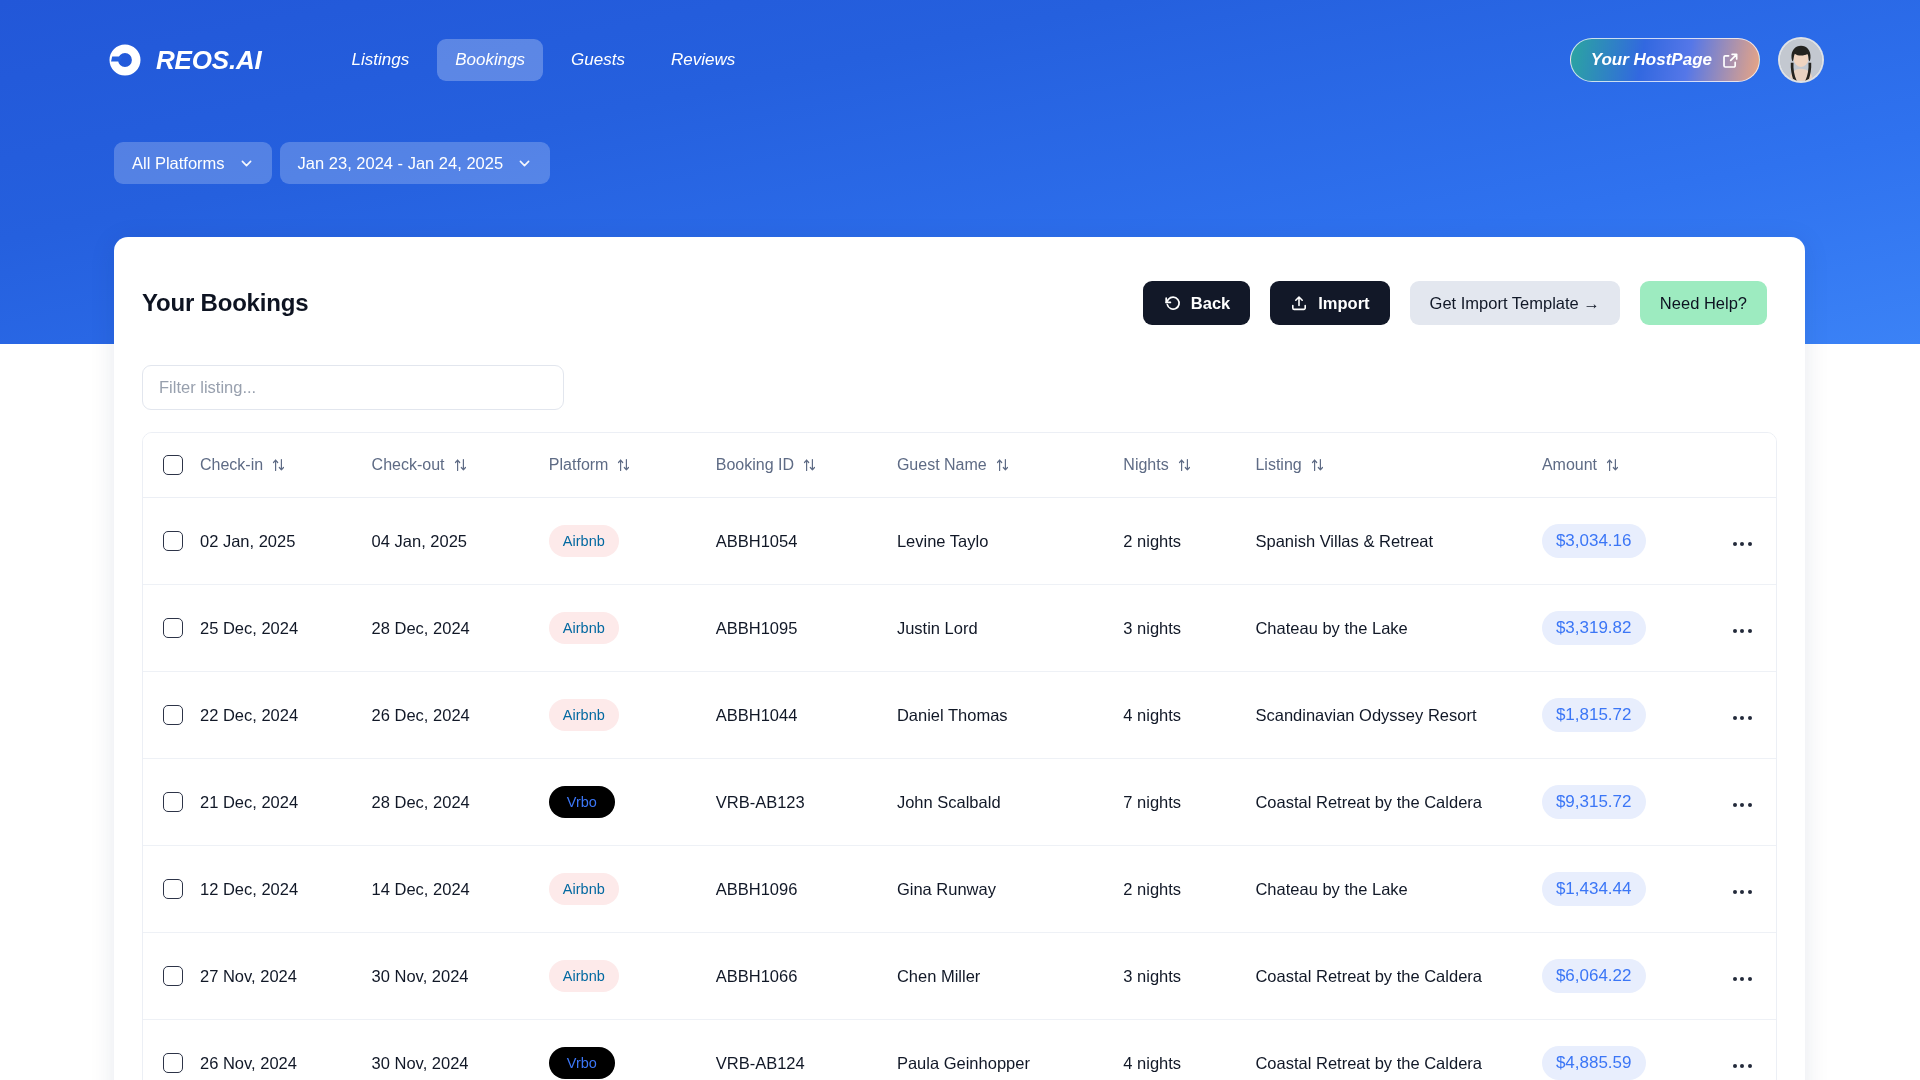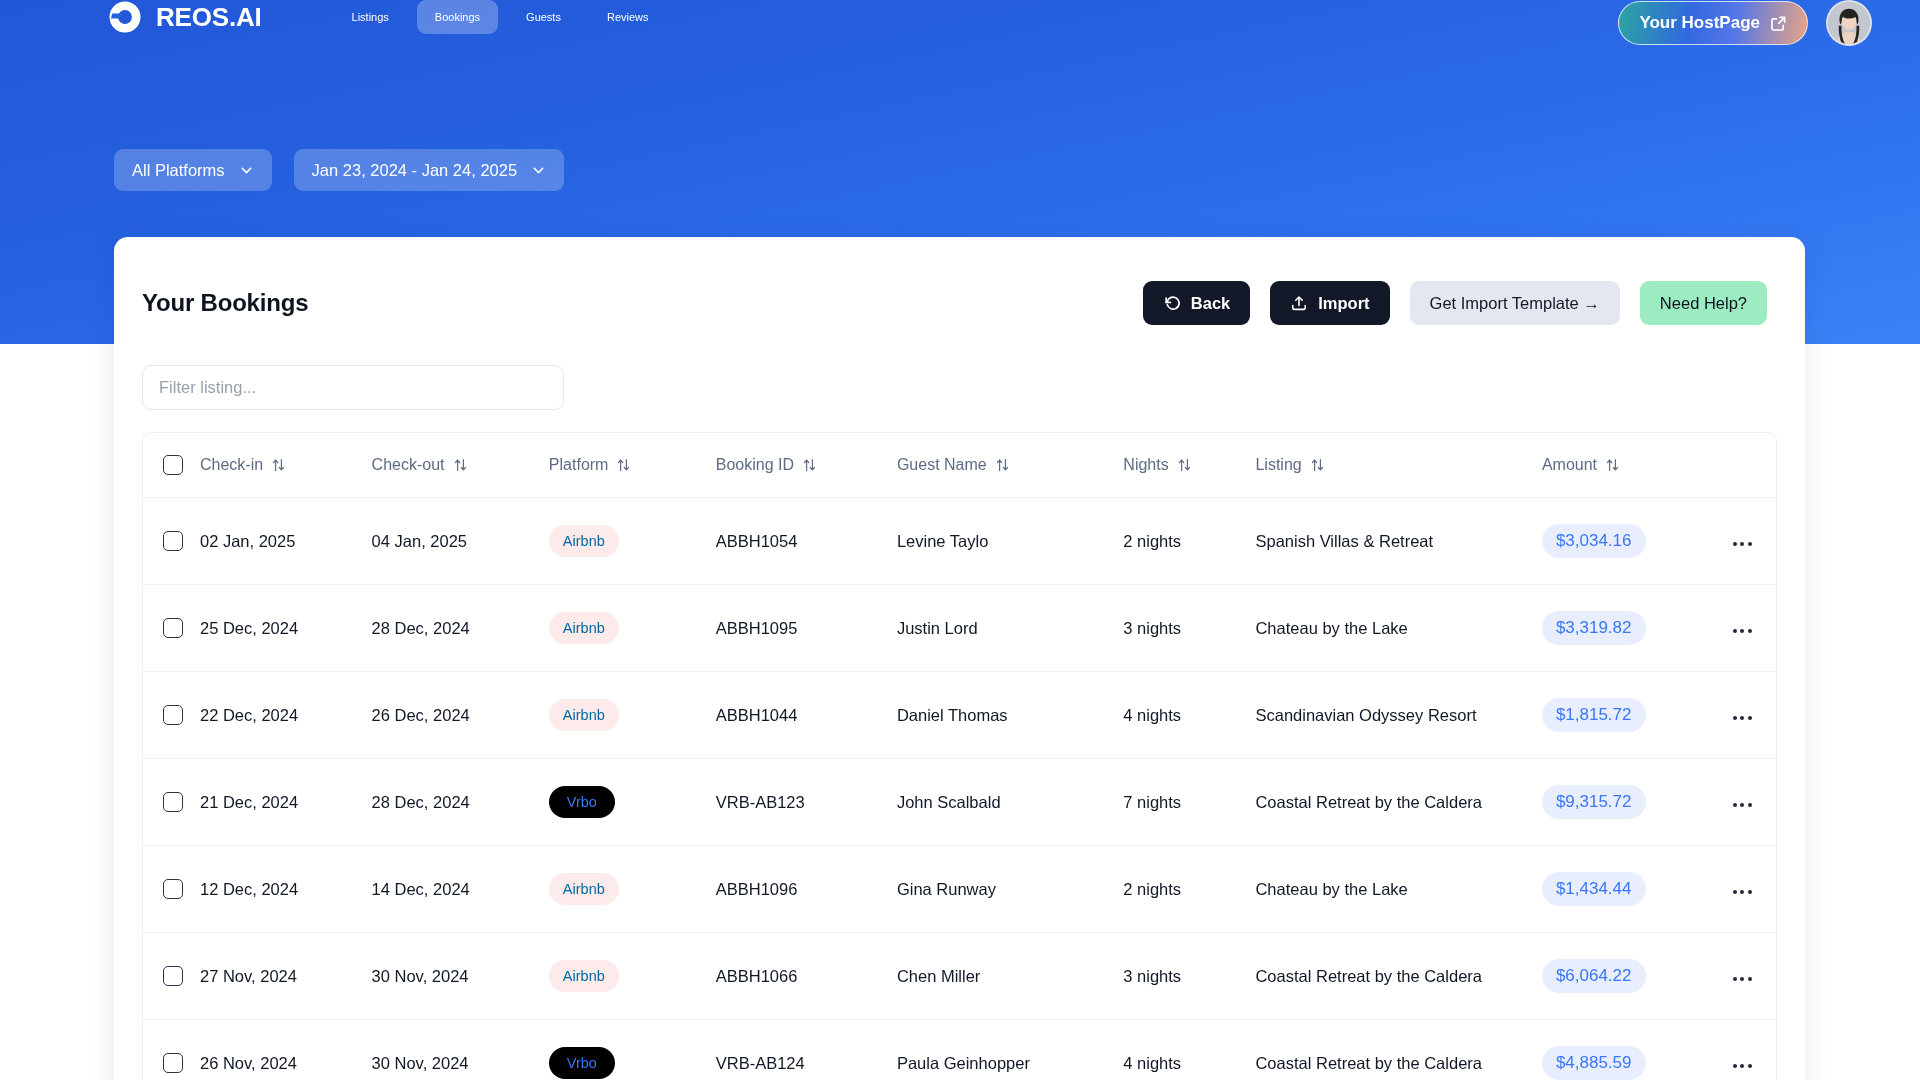--- a/index.html
+++ b/index.html
@@ -29,23 +29,24 @@
     background: linear-gradient(168deg, #2257d8 0%, #2560de 32%, #2f72ef 72%, #3b82f6 100%);
   }
 
   
   .navbar {
     position: absolute;
     left: 0; top: 0;
     width: 1920px;
     height: 120px;
     display: flex;
-    align-items: flex-start;
-    padding: 0 48px 0 108px;
+    align-items: center;
+    padding: 0 96px 0 108px;
     z-index: 5;
+    font-style: italic;
   }
 
   .brand {
     display: flex;
     align-items: center;
     gap: 14px;
     margin-right: 72px;
   }
   .brand-mark {
     width: 34px; height: 34px;
@@ -60,21 +61,21 @@
     white-space: nowrap;
   }
 
   .nav-links {
     display: flex;
     align-items: center;
     gap: 10px;
   }
   .nav-link {
     color: #ffffff;
-    font-size: 11px;
+    font-size: 17px;
     font-weight: 400;
     padding: 11px 18px;
     border-radius: 9px;
     white-space: nowrap;
     cursor: pointer;
   }
   .nav-link.active {
     background: rgba(255,255,255,0.26);
     font-weight: 500;
   }
@@ -110,24 +111,24 @@
     background: #b9bfc7;
     border: 2px solid rgba(255,255,255,0.55);
     cursor: pointer;
     flex: 0 0 46px;
   }
   .avatar svg { display: block; width: 100%; height: 100%; }
 
   
   .filters {
     position: absolute;
-    left: 114px; top: 149px;
-    display: flex;
-    align-items: center;
-    gap: 22px;
+    left: 114px; top: 142px;
+    display: flex;
+    align-items: center;
+    gap: 8px;
     z-index: 5;
   }
   .pill {
     display: flex;
     align-items: center;
     gap: 14px;
     height: 42px;
     padding: 0 18px;
     border-radius: 9px;
     background: rgba(255,255,255,0.22);

